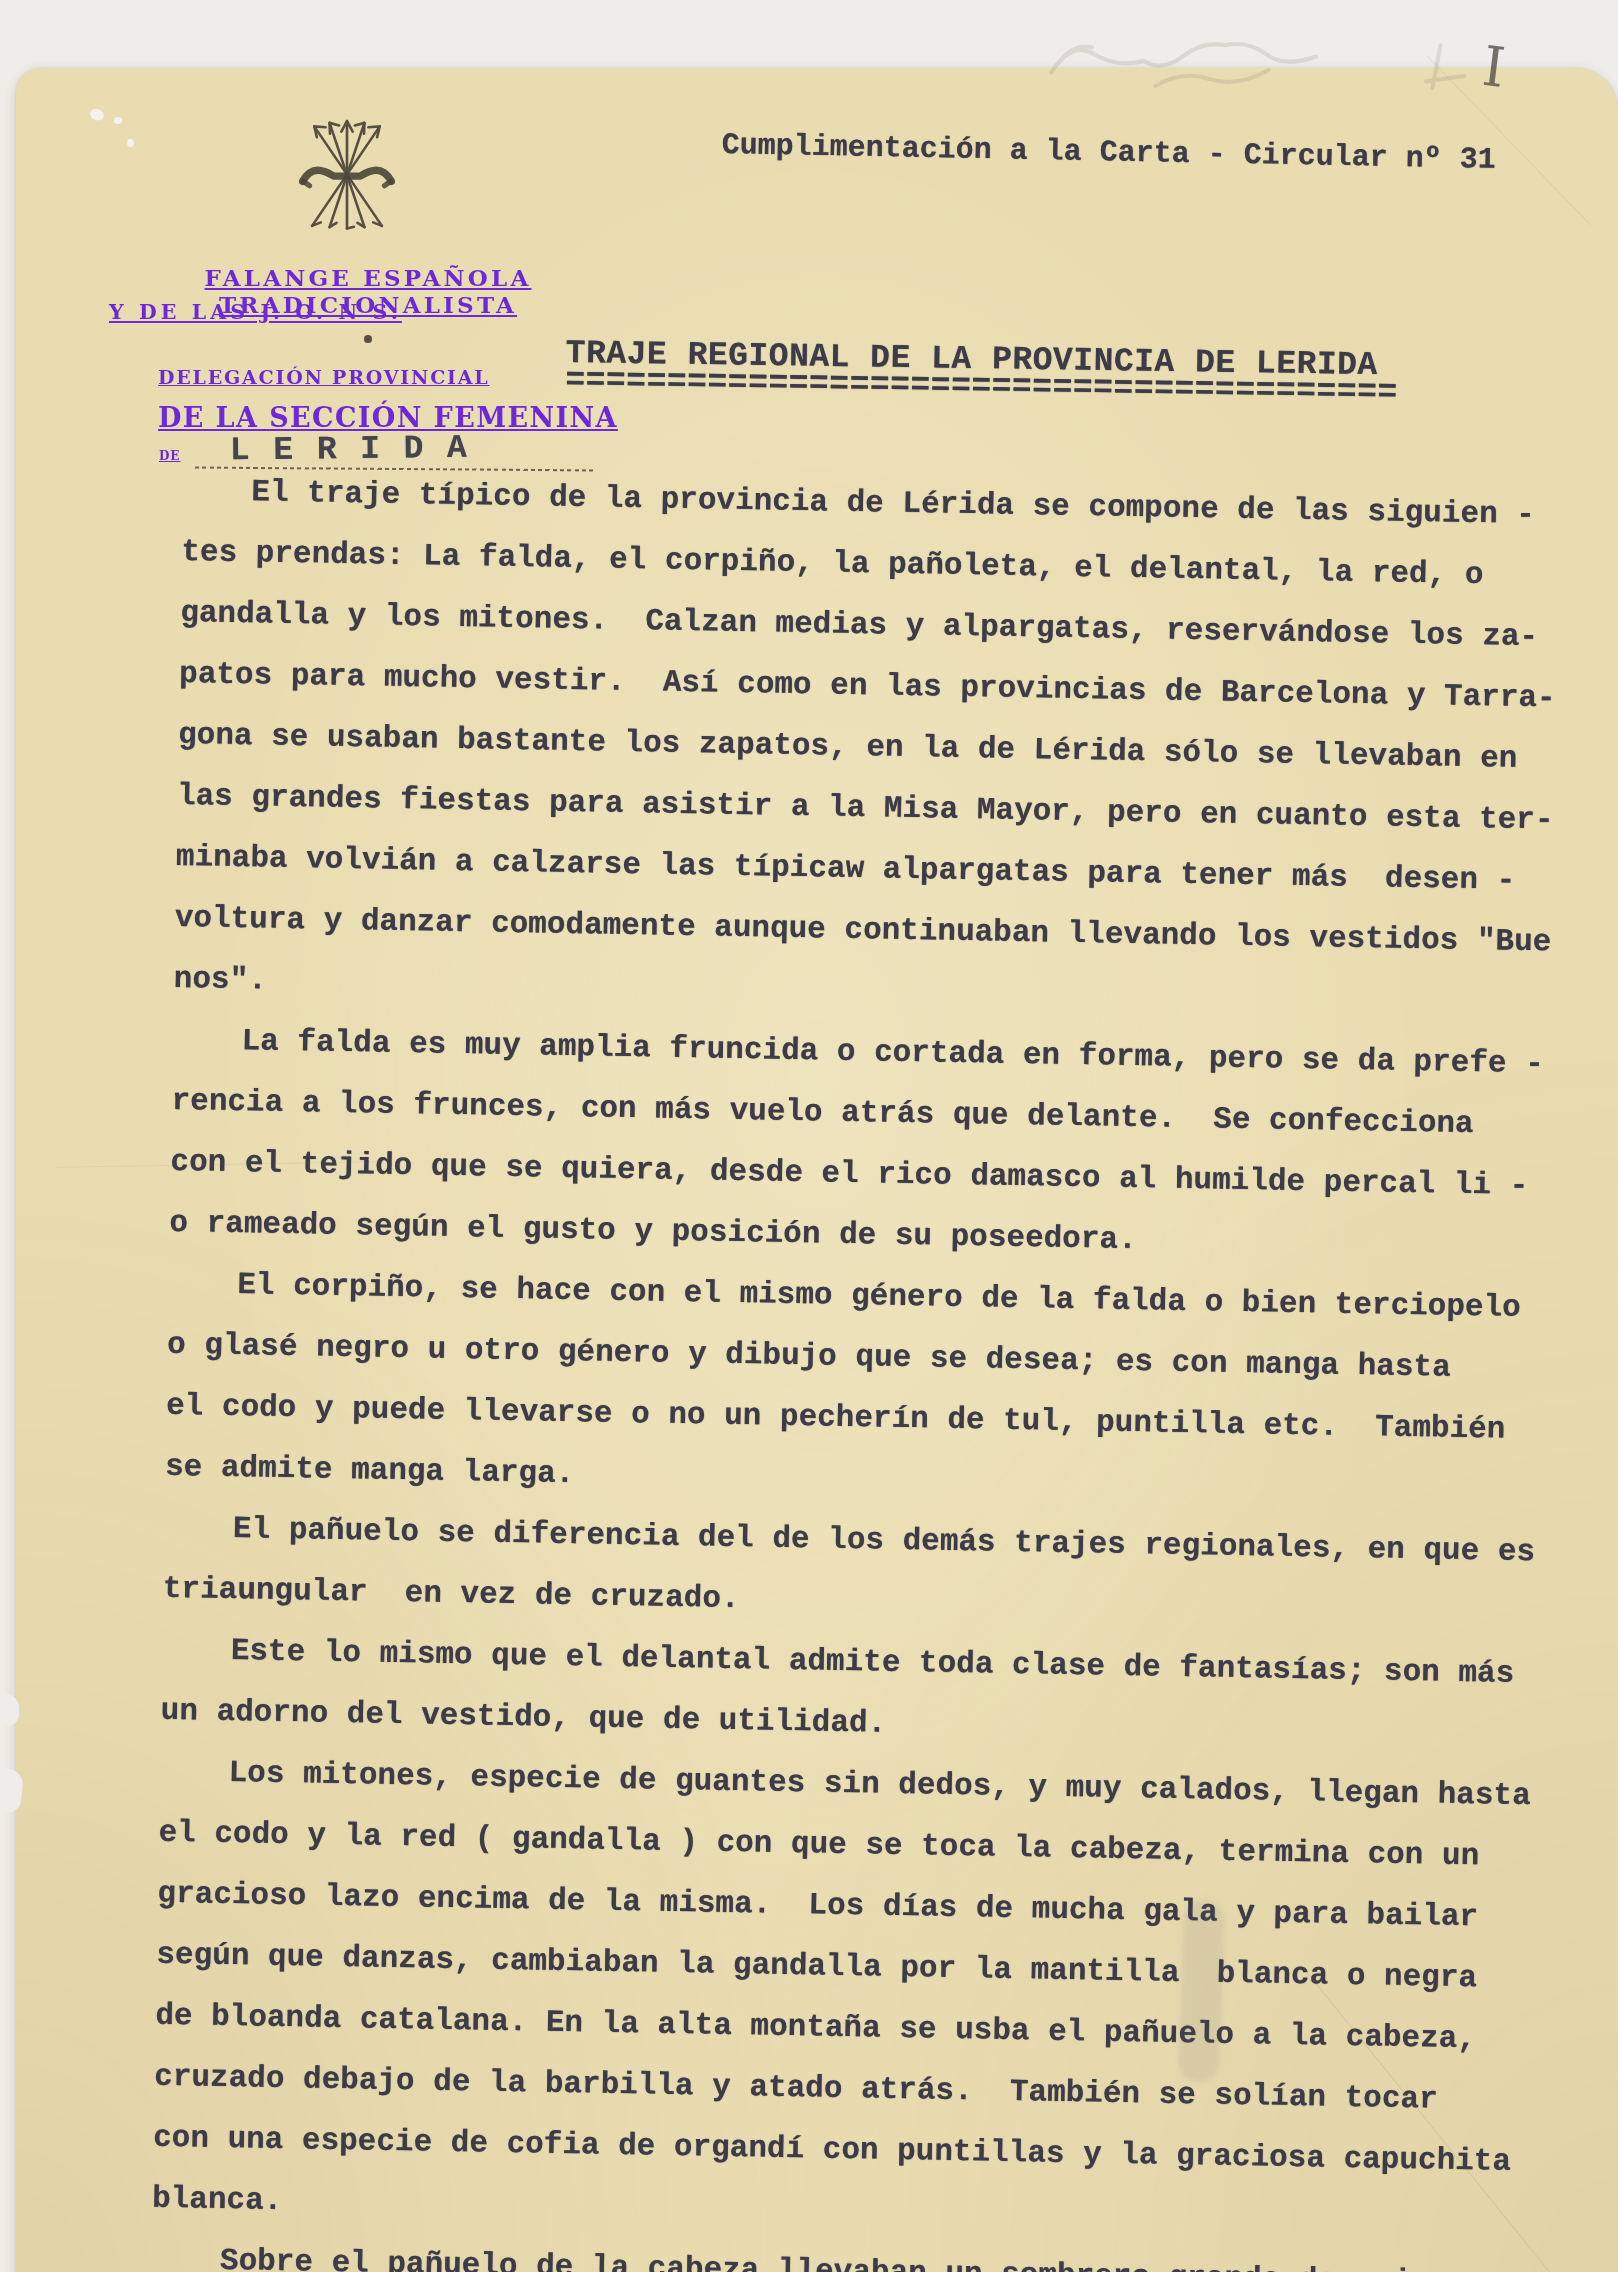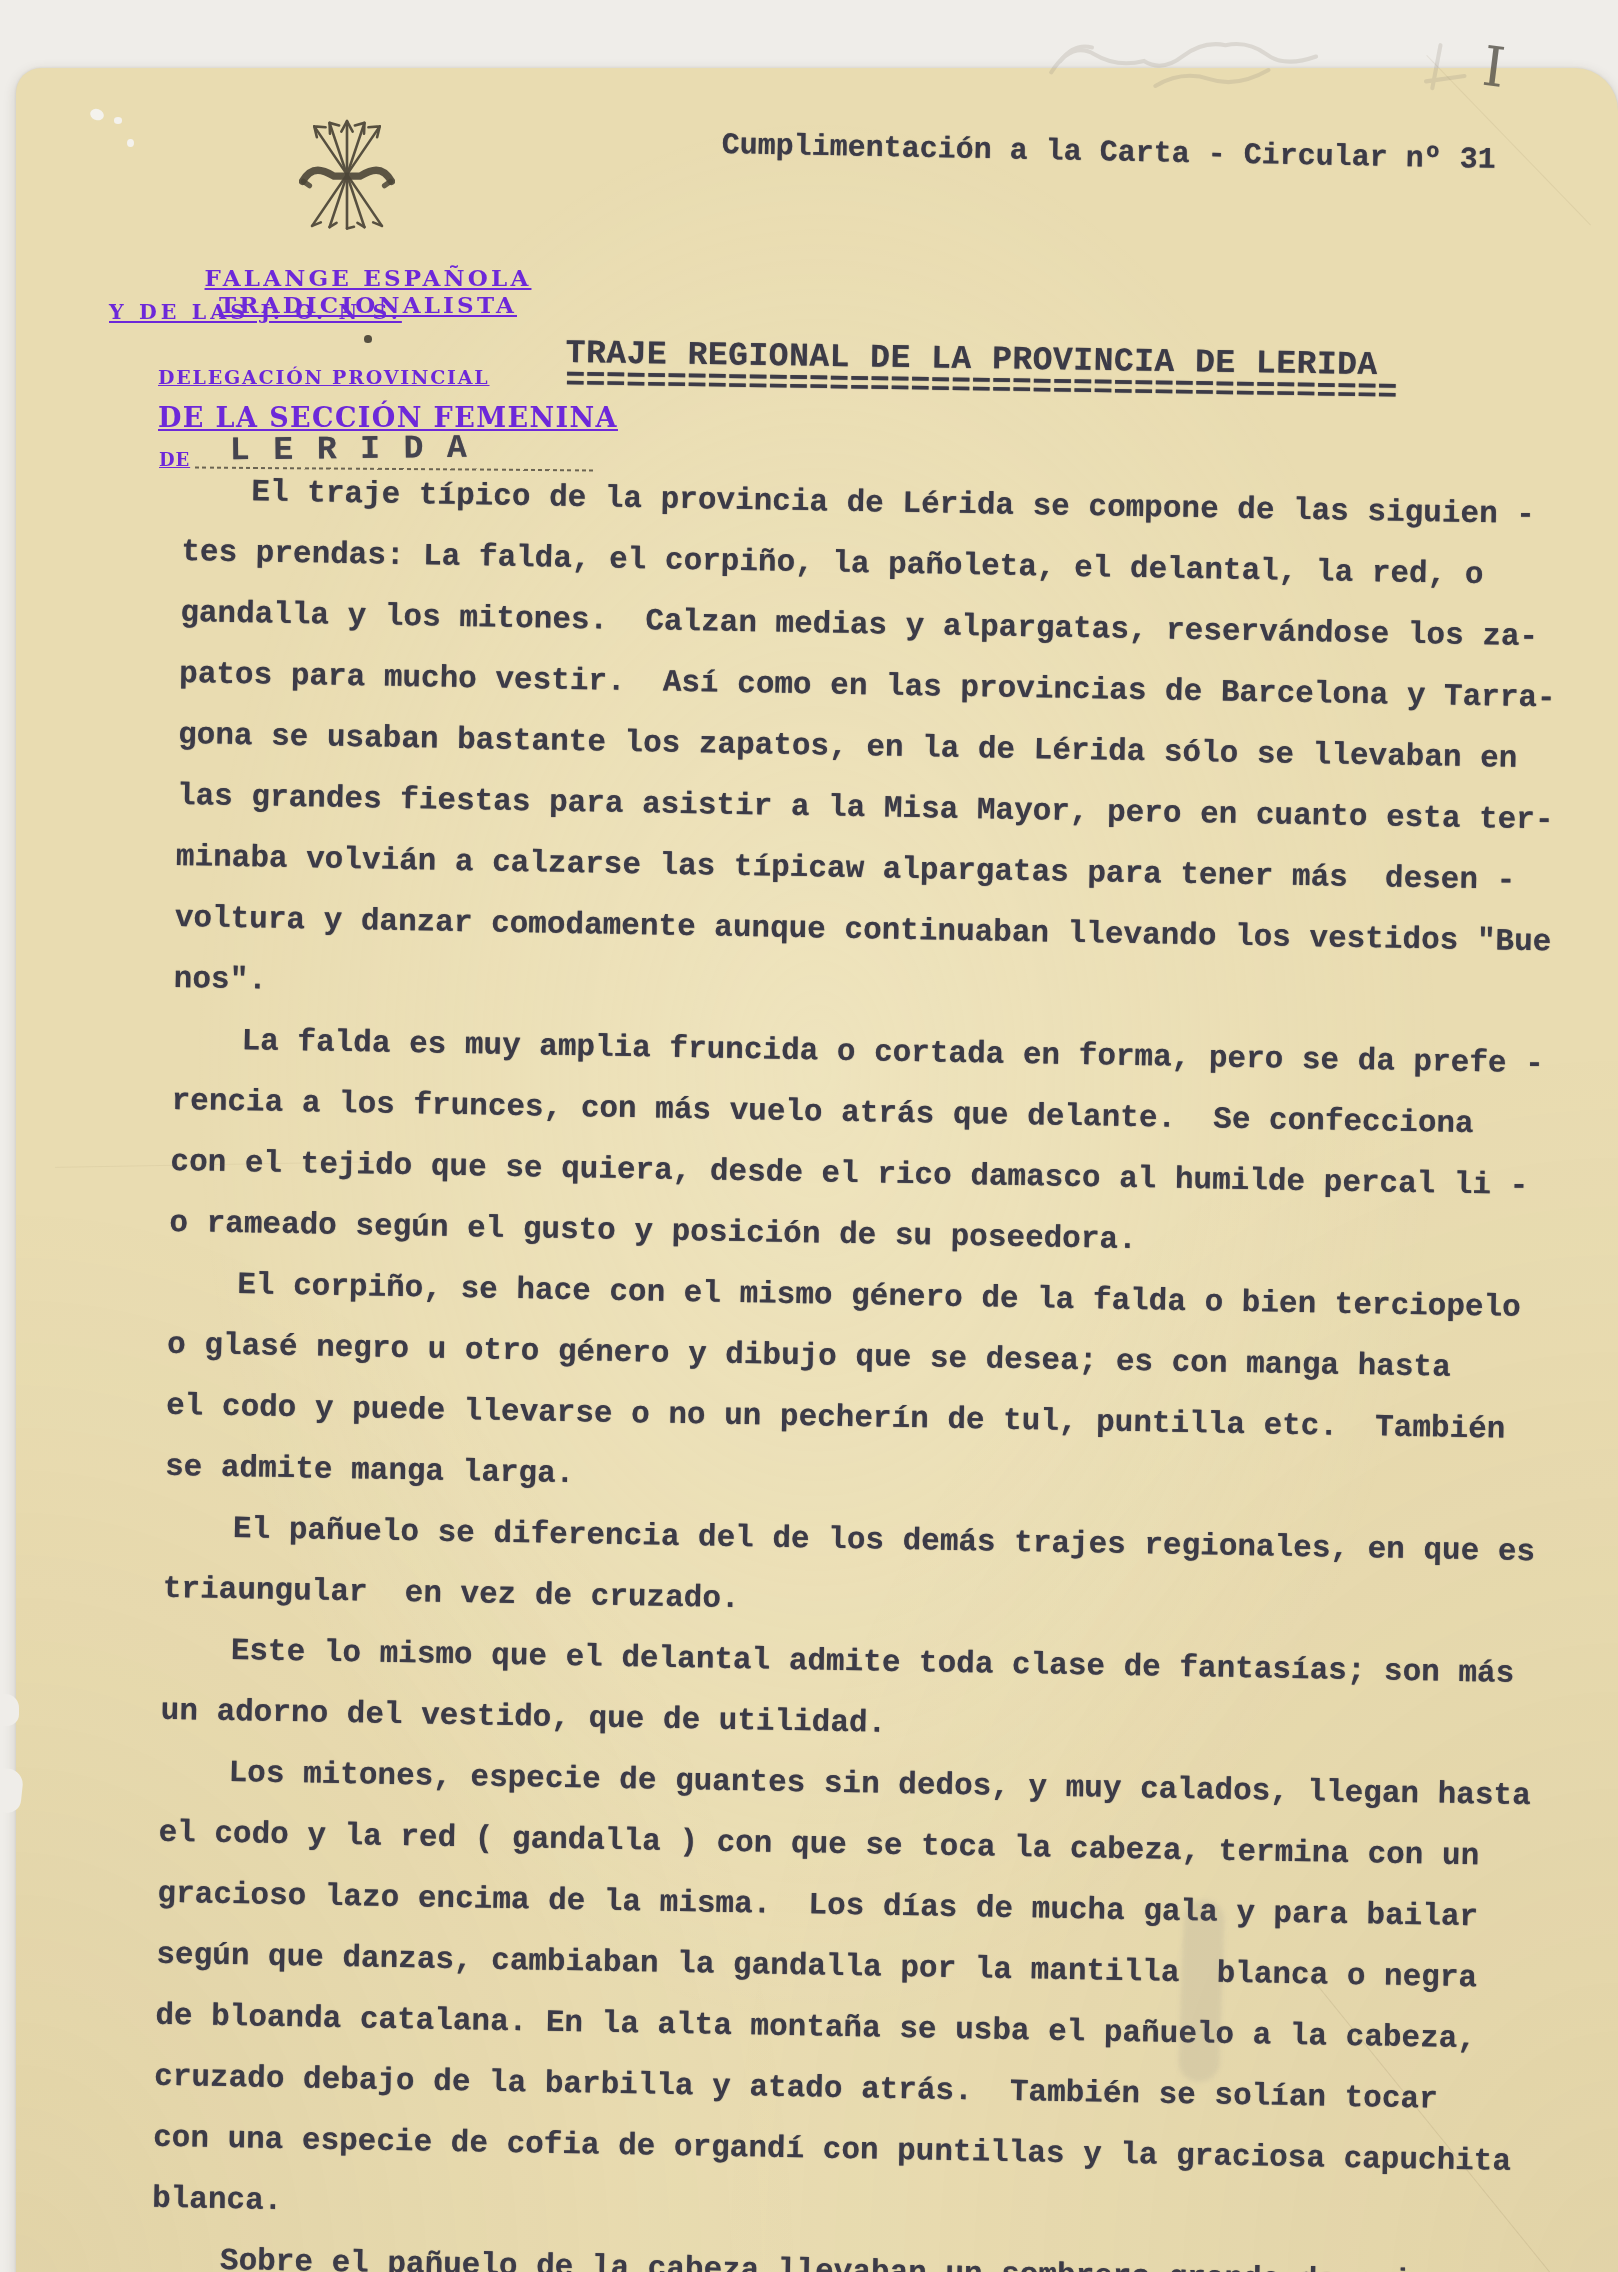--- a/index.html
+++ b/index.html
@@ -23,21 +23,21 @@
     box-shadow:0 4.5px 12.7px rgba(60,50,30,0.18), 0 0.9px 2.7px rgba(60,50,30,0.12);
   }
   
   .emblem{position:absolute;left:299px;top:115px;width:96px;height:117px;}
   .lh{position:absolute;color:#6d28d9;font-family:"DejaVu Serif","Liberation Serif",serif;text-decoration:underline;}
   .lh-org1{left:109px;top:264px;width:518px;text-align:center;font-size:23px;font-weight:600;letter-spacing:3.2px;}
   .lh-org2{left:109px;top:300px;width:518px;font-size:20.5px;font-weight:600;letter-spacing:4.1px;}
   .lh-dot{position:absolute;left:364px;top:335px;width:7.7px;height:7.7px;border-radius:50%;background:#565040;}
   .lh-del1{left:158px;top:366px;font-size:19px;font-weight:600;letter-spacing:1.8px;}
   .lh-del2{left:158px;top:402px;font-size:27px;font-weight:600;letter-spacing:1.4px;}
-  .lh-de{left:159px;top:449px;font-size:18px;font-weight:600;letter-spacing:0.9px;}
+  .lh-de{left:159px;top:449px;font-size:12px;font-weight:600;letter-spacing:0.9px;}
   .stamp{
     position:absolute;left:230px;top:431px;
     font-family:"Liberation Mono","DejaVu Sans Mono",monospace;
     font-size:33px;font-weight:bold;letter-spacing:23.6px;color:#45444f;
     transform:rotate(-0.6deg);
     text-shadow:0 0 0.9px rgba(60,58,72,0.55);
   }
   .dotline{
     position:absolute;left:195px;top:468px;width:400px;height:2.3px;
     background:repeating-linear-gradient(90deg,#6b6452 0 4.1px,rgba(0,0,0,0) 4.1px 7.3px);

